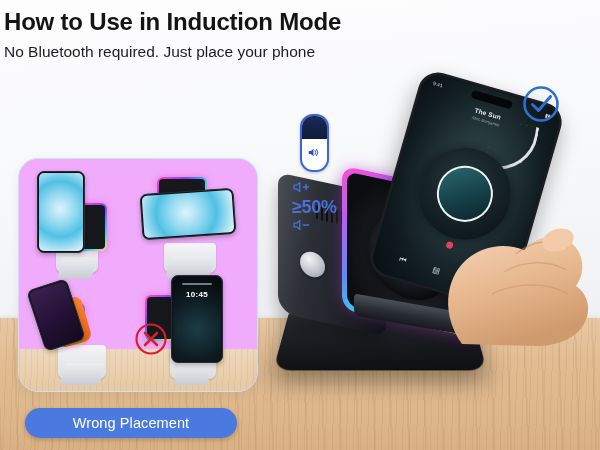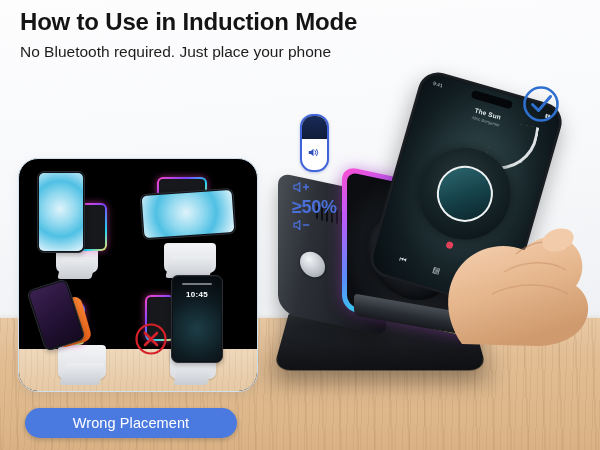--- a/index.html
+++ b/index.html
@@ -15,27 +15,27 @@
     background:linear-gradient(175deg,#fdfdfe 0%,#f7f8fa 55%,#eef0f3 100%);}
   .bg-desk{position:absolute;left:0;top:318px;width:600px;height:132px;
     background:
       repeating-linear-gradient(92deg, rgba(168,128,86,.16) 0px, rgba(168,128,86,.16) 1px, rgba(255,255,255,0) 1px, rgba(255,255,255,0) 7px),
       repeating-linear-gradient(88deg, rgba(140,102,64,.10) 0px, rgba(140,102,64,.10) 2px, rgba(255,255,255,0) 2px, rgba(255,255,255,0) 17px),
       linear-gradient(180deg,#e8c9a4 0%,#e2bd93 30%,#dfb98d 62%,#d9b184 100%);}
   .bg-desk-edge{position:absolute;left:0;top:316px;width:600px;height:6px;
     background:linear-gradient(180deg,rgba(215,180,140,.0),rgba(190,150,110,.45));filter:blur(2px);}
 
   
-  .header{position:absolute;left:20px;top:8px;width:430px;}
+  .header{position:absolute;left:4px;top:8px;width:430px;}
   .title{font-size:24px;font-weight:bold;color:#141414;letter-spacing:-.2px;line-height:1.18;margin:0;}
   .subtitle{font-size:15.5px;color:#1d1d1d;line-height:1.33;margin:6px 0 0 0;font-weight:400;}
 
   
   .wrong-card{position:absolute;left:18px;top:158px;width:238px;height:232px;
-    background:#000000;border:1.6px solid #cfe0ef;border-radius:20px;
+    background:#f0abfc;border:1.6px solid #cfe0ef;border-radius:20px;
     box-shadow:0 3px 10px rgba(60,90,120,.09);overflow:hidden;}
   .wrong-card-desk{position:absolute;left:0;bottom:0;width:100%;height:42px;
     background:
       repeating-linear-gradient(91deg, rgba(168,128,86,.13) 0px, rgba(168,128,86,.13) 1px, rgba(255,255,255,0) 1px, rgba(255,255,255,0) 6px),
       linear-gradient(180deg,#eed8bb 0%,#e6c9a5 100%);}
   .x-badge{position:absolute;left:115px;top:163px;width:34px;height:34px;z-index:6;}
 
   
   .mini{position:absolute;}
   .mini .stand{position:absolute;left:50%;bottom:0;transform:translateX(-50%);

